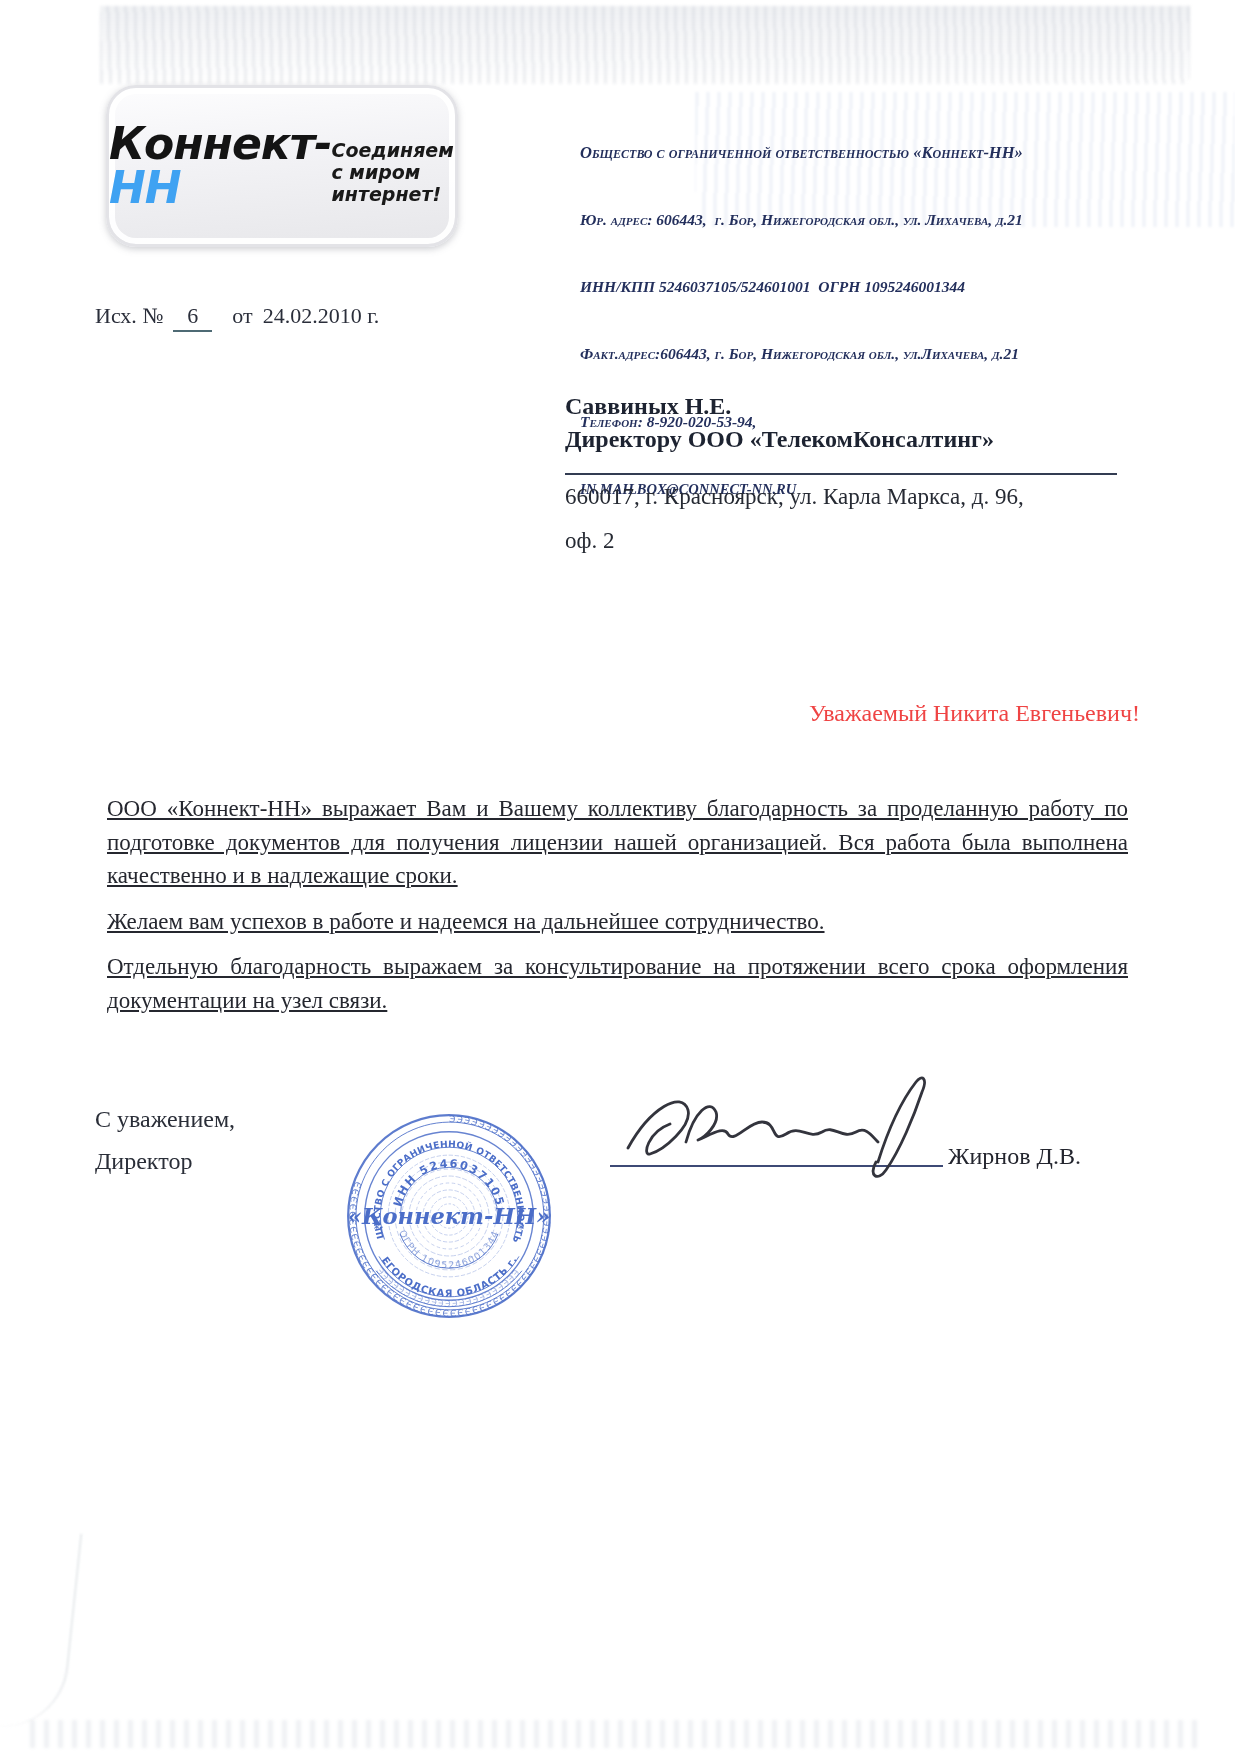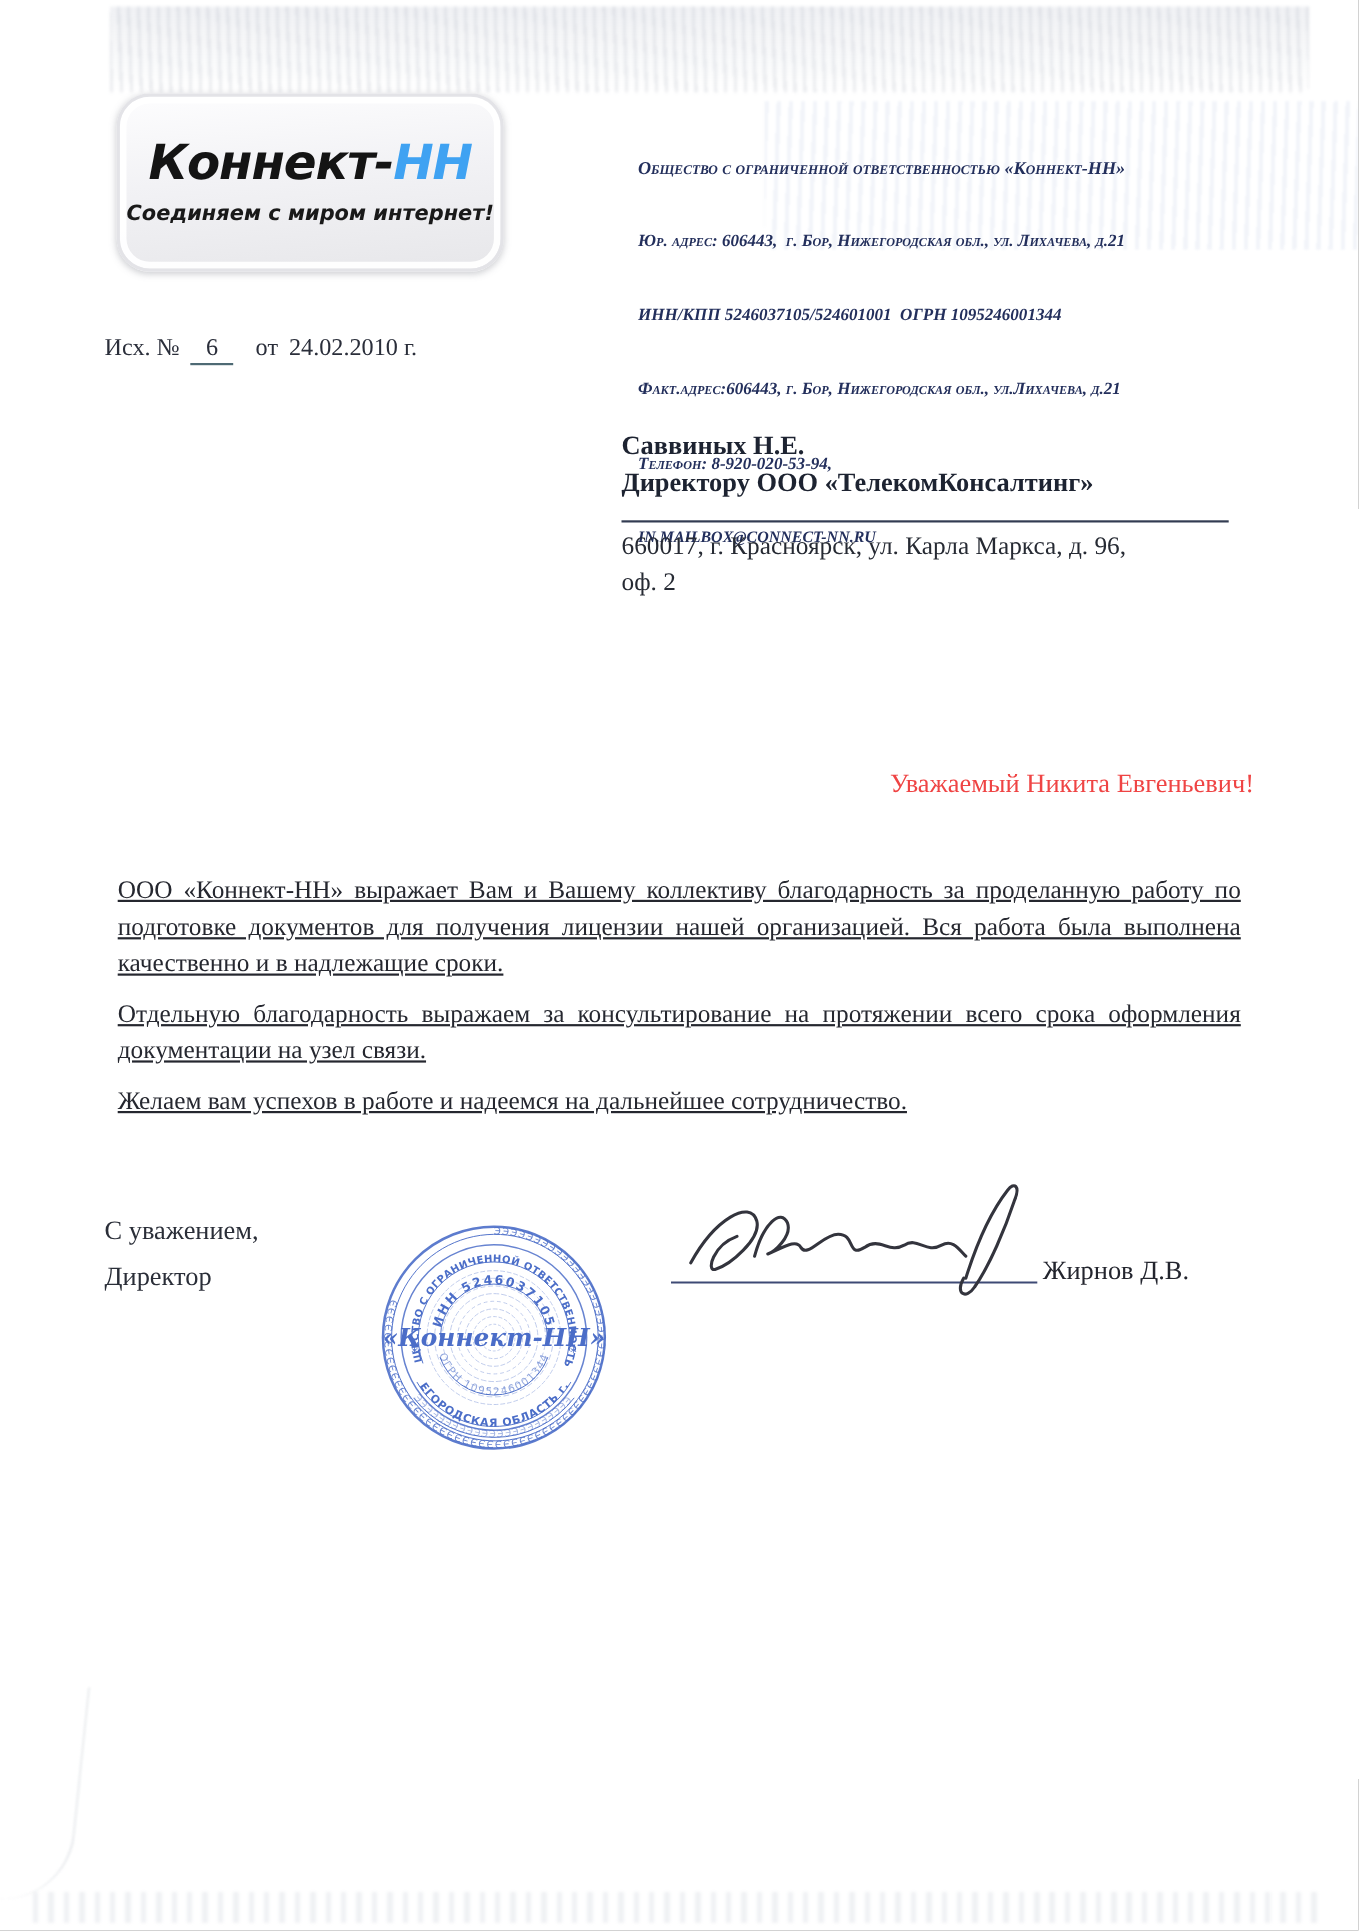--- a/index.html
+++ b/index.html
@@ -33,21 +33,21 @@
     border-radius:0 0 70px 0; transform:rotate(6deg); filter:blur(1px);
   }
 
   
   .logo-box {
     position:absolute; left:106px; top:85px; width:352px; height:162px;
     border-radius:30px;
     background:linear-gradient(175deg,#fdfdfe 0%,#f2f2f5 45%,#e7e7ea 100%);
     border:3px solid #e3e3e7;
     box-shadow:0 2px 7px rgba(110,112,122,0.35), inset 0 0 0 6px rgba(255,255,255,0.95);
-    display:flex; flex-direction:column; align-items:center; justify-content:center;
+    display:flex; align-items:center; justify-content:center;
   }
   .logo-name {
     font-family:"DejaVu Sans","Liberation Sans",sans-serif;
     font-weight:bold; font-style:italic; font-size:44px; line-height:1;
     color:#141414; letter-spacing:-1px;
   }
   .logo-name .blue { }
   .logo-tagline {
     margin-top:12px;
     font-family:"DejaVu Sans","Liberation Sans",sans-serif;
@@ -127,29 +127,29 @@
 
   <div class="ref-line">
     <span>Исх. №</span><span class="ref-num">6</span><span class="ref-ot">от</span><span class="ref-date">24.02.2010 г.</span>
   </div>
 
   <div class="addressee">
     <div class="bold">Саввиных Н.Е.</div>
     <div class="bold">Директору ООО «ТелекомКонсалтинг»</div>
     <div class="rule"></div>
     <div class="addr">660017, г. Красноярск, ул. Карла Маркса, д. 96,</div>
-    <div class="addr" style="margin-top:0;">оф. 2</div>
+    <div class="addr" style="margin-top:12px;">оф. 2</div>
   </div>
 
   <div class="salutation">Уважаемый Никита Евгеньевич!</div>
 
   <div class="body-text">
     <p>ООО «Коннект-НН» выражает Вам и Вашему коллективу благодарность за проделанную работу по подготовке документов для получения лицензии нашей организацией. Вся работа была выполнена качественно и в надлежащие сроки.</p>
+    <p>Желаем вам успехов в работе и надеемся на дальнейшее сотрудничество.</p>
     <p>Отдельную благодарность выражаем за консультирование на протяжении всего срока оформления документации на узел связи.</p>
-    <p>Желаем вам успехов в работе и надеемся на дальнейшее сотрудничество.</p>
   </div>
 
   <div class="closing">
     <div>С уважением,</div>
     <div>Директор</div>
   </div>
 
   <div class="stamp">
     <svg viewBox="0 0 260 260">
       <g id="stampg" fill="none" stroke="#3e63c4">

